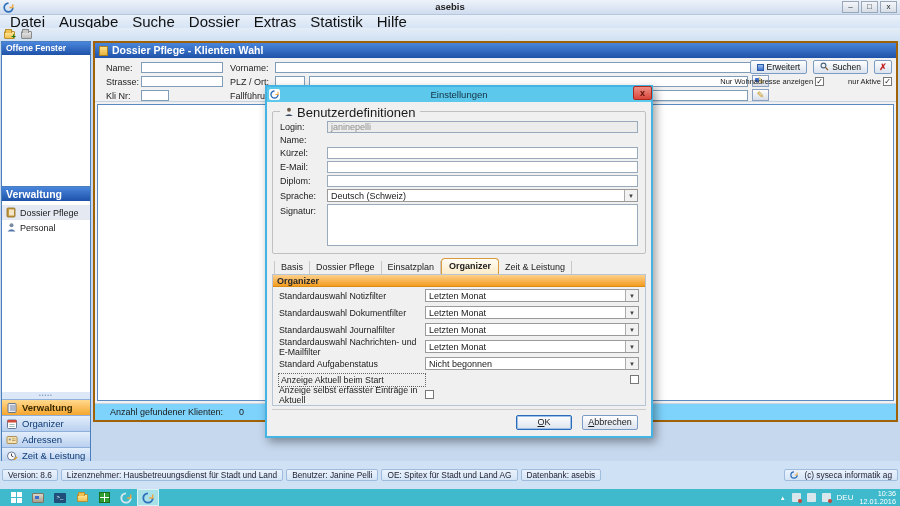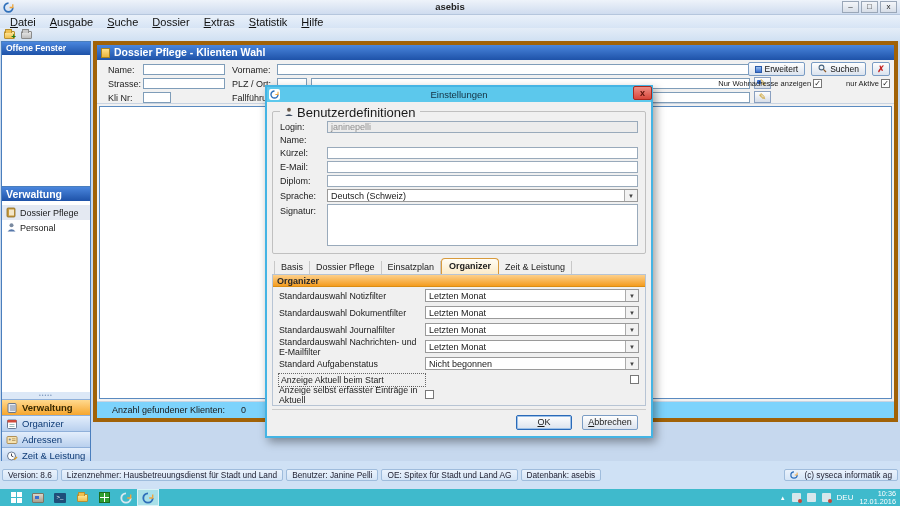--- a/index.html
+++ b/index.html
@@ -11,21 +11,21 @@
   .titlebar { position:absolute; top:0; left:0; right:0; height:15px;
     background:linear-gradient(#eef3fa,#cfdcef); border-bottom:1px solid #b5c6dd; }
   .titlebar .title { position:absolute; left:0; right:0; top:1px; text-align:center; font-size:9.5px; color:#222;font-weight:bold; }
   .app-ico { position:absolute; left:3px; top:2px; width:11px; height:11px; }
   .winbtns { position:absolute; right:3px; top:1px; display:flex; gap:2px; }
   .wbtn { width:17px; height:12px; background:linear-gradient(#f4f6f9,#d7dee8); border:1px solid #9aa7b8;
     font-size:8px; line-height:10px; text-align:center; color:#222; }
 
   .menubar { position:absolute; top:15px; left:0; right:0; height:13px; background:linear-gradient(#eaf1fa,#d6e4f5);
     display:flex; align-items:center; padding-left:3px; }
-  .menu-item { font-size:11px; padding:0 7px; color:#111; }
+  .menu-item { font-size:15px; padding:0 7px; color:#111; }
   .menu-item::first-letter { text-decoration:underline; }
 
   .toolbar { position:absolute; top:28px; left:0; right:0; height:13px; background:linear-gradient(#e4edf8,#d0e0f2);
     display:flex; align-items:center; gap:4px; padding-left:3px; }
   .tbtn { width:13px; height:11px; display:flex; align-items:center; justify-content:center; }
   .ico-folder { width:11px; height:8px; background:linear-gradient(#ffe9a0,#f0c050); border:1px solid #b89030; border-radius:1px; position:relative; }
   .ico-folder::before { content:""; position:absolute; top:-3px; left:0; width:5px; height:3px; background:#f0c050; border:1px solid #b89030; border-bottom:none; border-radius:1px 1px 0 0; }
   .ico-plus { position:absolute; right:-2px; bottom:-2px; color:#1d7d1d; font-size:8px; font-weight:bold; line-height:6px; }
   .ico-folder.gray { background:linear-gradient(#e8e8e8,#bdbdbd); border-color:#8a8a8a; }
   .ico-folder.gray::before { background:#c9c9c9; border-color:#8a8a8a; }
@@ -45,21 +45,21 @@
   .nav-btn { flex:0 0 16px; display:flex; align-items:center; gap:4px; padding-left:4px;
     background:linear-gradient(#e3eefc,#b9d0ee); border-top:1px solid #8fb0da; font-size:9.5px; color:#0d3a75; }
   .nav-btn.active { background:linear-gradient(#ffd98e,#f6a62e); color:#3a2a00; font-weight:bold; }
   .nav-ico { width:12px; height:12px; flex:0 0 auto; }
   .sb-expander { flex:0 0 12px; border-top:1px solid #8fb0da; background:linear-gradient(#e3eefc,#c2d6f0);
     text-align:right; padding-right:4px; color:#2a5a9a; font-size:8px; line-height:11px; }
   .sb-expander span { display:inline-block; transform:rotate(90deg); }
 
   
   .main { position:absolute; top:41px; left:93px; right:2px; height:381px;
-    border:4px solid #a16207; background:#f1f1f1; display:flex; flex-direction:column; }
+    border:2px solid #a16207; background:#f1f1f1; display:flex; flex-direction:column; }
   .main-hdr { flex:0 0 15px; background:linear-gradient(#4a86dd,#1e52a8); color:#fff;
     font-weight:bold; font-size:10.5px; line-height:15px; padding-left:4px; display:flex; align-items:center; gap:4px; }
   .mh-ico { width:9px; height:10px; background:linear-gradient(#ffe08a,#e8b43c); border:1px solid #a8821e; }
   .form { flex:0 0 44px; position:relative; background:#f1f1f1; border-bottom:1px solid #c9d4e2; }
   .flabel { position:absolute; font-size:9px; color:#222; }
   .finput { position:absolute; height:11px; background:#fff; border:1px solid #7f9db9; font-size:8.5px; padding:0 2px; line-height:10px; }
   .mini-btn { position:absolute; width:17px; height:12px; background:linear-gradient(#fdfdfd,#d8dee8); border:1px solid #8aa0c0; text-align:center; }
   .mini-btn .pen { color:#c8930a; font-size:9px; line-height:10px; display:inline-block; }
   .mini-btn .mark { position:absolute; left:2px; top:2px; width:4px; height:4px; background:#3a6fd0; border-radius:1px; }
   .right-cluster { position:absolute; right:4px; top:2px; display:flex; flex-direction:column; gap:3px; align-items:flex-end; }

